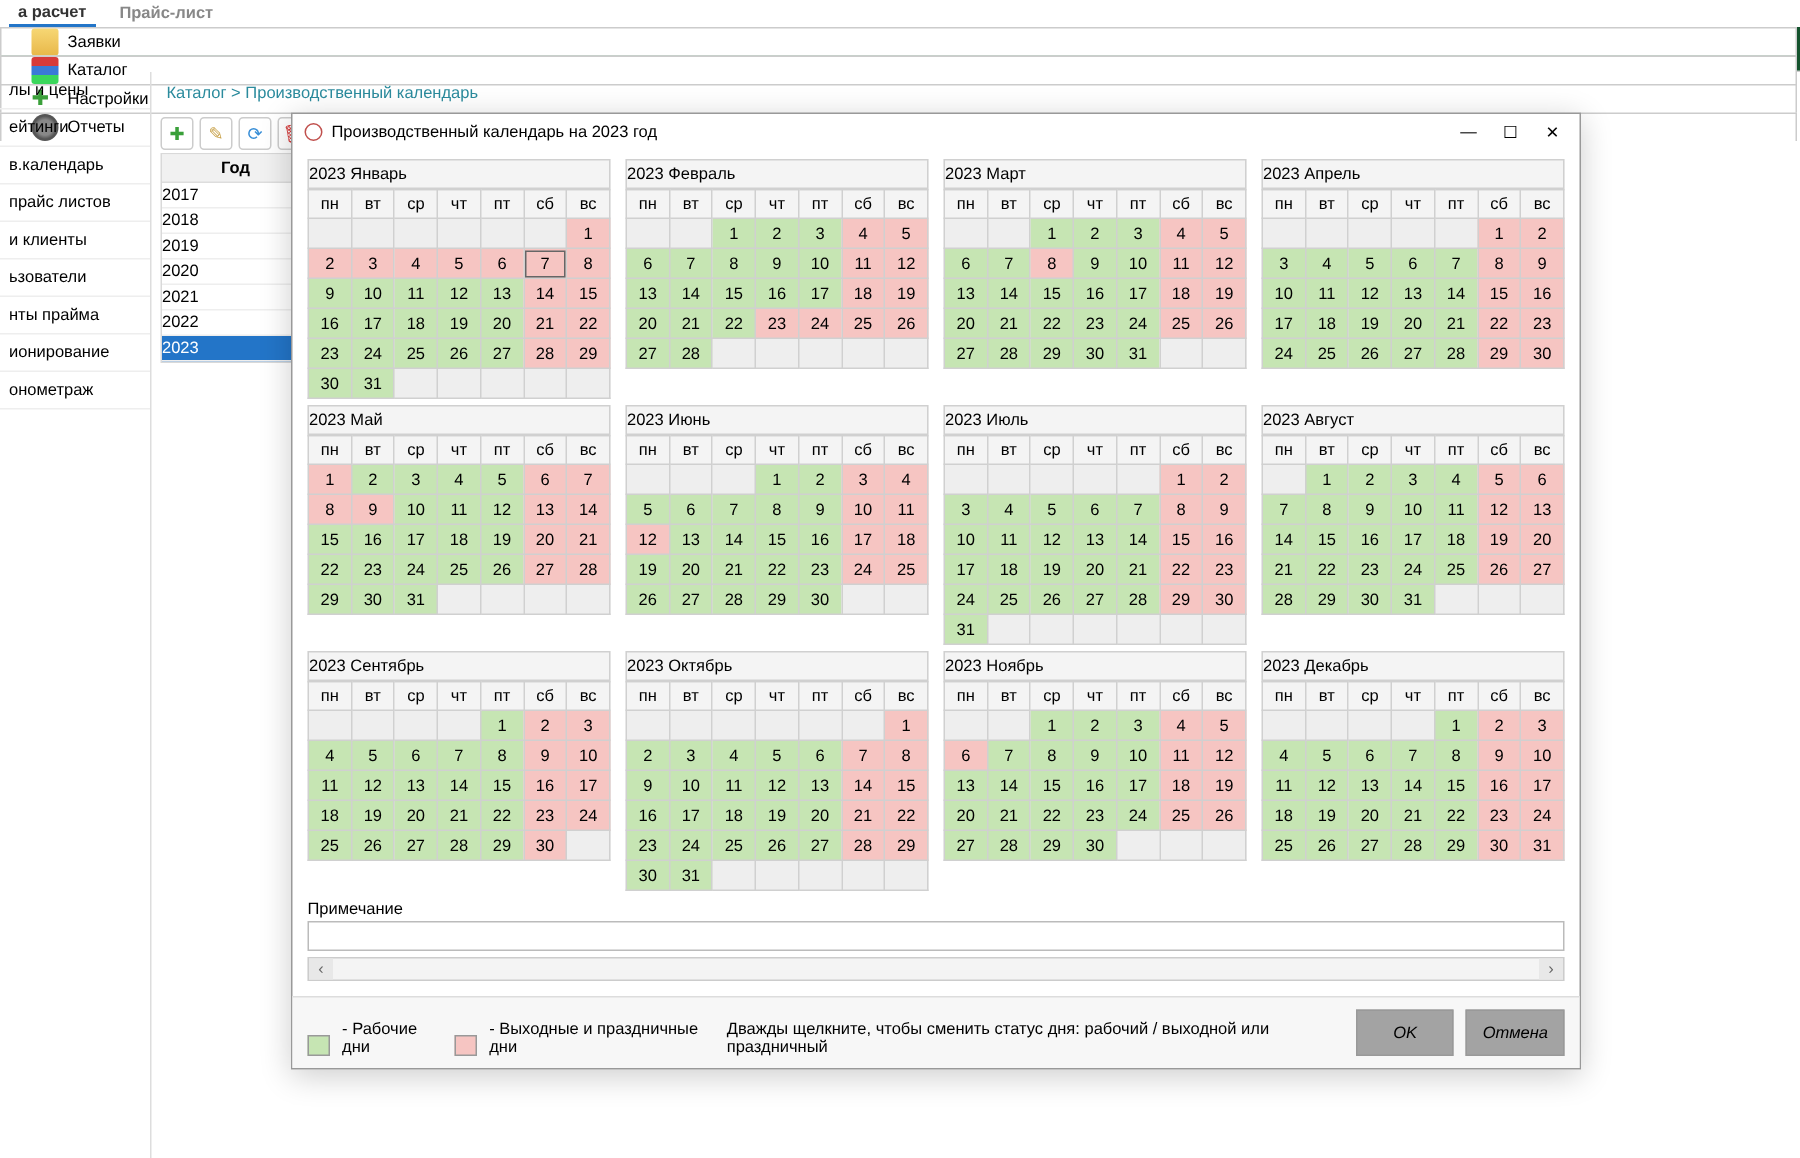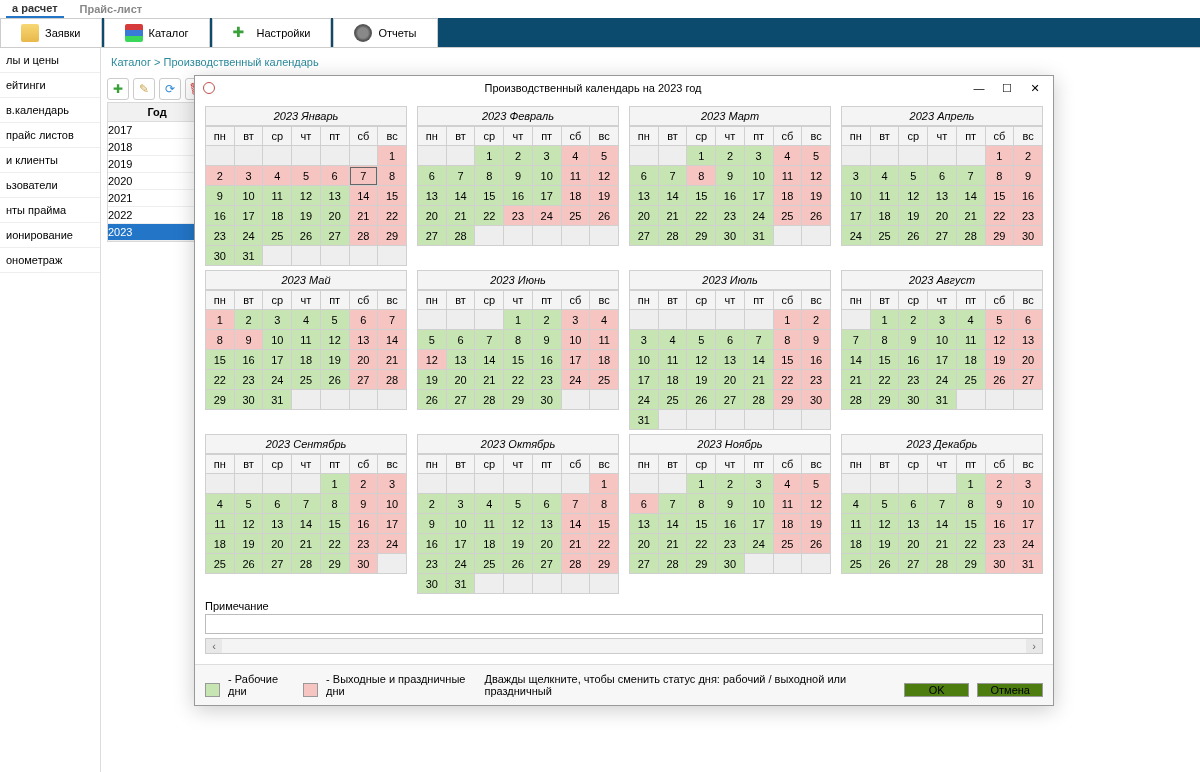--- a/index.html
+++ b/index.html
@@ -2,21 +2,21 @@
 <html><head>
 <meta charset="utf-8">
 <style>
 * { box-sizing: border-box; margin: 0; padding: 0; font-family: "Segoe UI", Tahoma, sans-serif; font-size: 11px; }
 body { background: #fff; width: 1200px; height: 772px; overflow: hidden; position: relative; }
 
 .top-tabs-a { display: flex; gap: 10px; padding: 0 6px; height: 18px; align-items: center; color: #888; font-weight: bold; }
 .top-tabs-a .t { padding: 2px 6px; }
 .top-tabs-a .t.active { border-bottom: 2px solid #2375c8; color: #333; }
 
-.main-tabs { display: flex; border-bottom: 1px solid #ccc; height: 30px; background: #0c4a6e; }
+.main-tabs { display: flex; border-bottom: 1px solid #ccc; height: 30px; background: #14532d; flex-direction: column; }
 .main-tabs .mt { display: flex; align-items: center; gap: 6px; padding: 0 20px; border: 1px solid #ccc; border-bottom: none; background: #fff; margin-right: 2px; cursor: pointer; }
 .main-tabs .mt.first { margin-left: 0; }
 .main-tabs .mt .ico { width: 18px; height: 18px; display: inline-block; }
 .ico-order { background: linear-gradient(#f7d774,#e8b84a); border-radius: 2px; }
 .ico-cat { background: linear-gradient(#d73a3a 33%, #3a7ad7 33% 66%, #3ad75b 66%); border-radius: 2px; }
 .ico-set::before { content: "✚"; color: #3aa03a; font-size: 14px; }
 .ico-rep { background: radial-gradient(#888 40%, #555 60%); border-radius: 50%; }
 
 .layout { display: flex; height: calc(772px - 48px); }
 .sidebar { width: 101px; border-right: 1px solid #ddd; }
@@ -34,27 +34,27 @@
 .year-panel .yr { text-align: left; padding: 2px 0; cursor: pointer; border-bottom: 1px solid #eee; }
 .year-panel .yr.sel { background: #2375c8; color: #fff; }
 
 .left-col { display: flex; flex-direction: column; }
 .tbl-wrap { display: flex; }
 
 
 .modal { position: absolute; left: 194px; top: 75px; width: 860px; background: #fff; border: 1px solid #999; box-shadow: 0 4px 20px rgba(0,0,0,.2); }
 .modal-titlebar { display: flex; align-items: center; height: 24px; padding: 0 4px 0 8px; }
 .modal-titlebar .icn { width: 12px; height: 12px; border: 1.5px solid #c0504d; border-radius: 50%; margin-right: 6px; }
-.modal-titlebar .ttl { flex: 1; text-align: center; }
+.modal-titlebar .ttl { flex: 1; }
 .modal-titlebar .winbtn { width: 28px; height: 22px; display: flex; align-items: center; justify-content: center; cursor: pointer; }
 .modal-body { padding: 6px 10px 10px; }
 
 .cal-grid { display: grid; grid-template-columns: repeat(4, 1fr); gap: 4px 10px; }
 .month { border: 0; }
-.month-title { text-align: center; padding: 3px 0; background: #f4f4f4; border: 1px solid #d0d0d0; font-style: italic; }
+.month-title { text-align: left; padding: 3px 0; background: #f4f4f4; border: 1px solid #d0d0d0; }
 .month table { width: 100%; border-collapse: collapse; table-layout: fixed; }
 .month th { padding: 3px 0; background: #f4f4f4; border: 1px solid #d0d0d0; font-weight: normal; text-align: center; }
 .month td { height: 20px; text-align: center; border: 1px solid #d0d0d0; background: #eee; }
 .month td.w { background: #c6e5b3; }
 .month td.h { background: #f6c5c2; }
 .month td.today { outline: 1px solid #666; outline-offset: -2px; }
 
 .note-row { margin-top: 6px; }
 .note-row label { display: block; margin-bottom: 2px; }
 .note-row input { width: 100%; height: 20px; border: 1px solid #bbb; padding: 0 4px; }
@@ -62,21 +62,21 @@
 .hscroll { height: 16px; border: 1px solid #ccc; margin-top: 4px; background: #f4f4f4; position: relative; }
 .hscroll::before, .hscroll::after { position: absolute; top: 0; width: 16px; height: 14px; line-height: 14px; text-align: center; color: #666; background: #e8e8e8; }
 .hscroll::before { content: "‹"; left: 0; }
 .hscroll::after { content: "›"; right: 0; }
 
 .legend-bar { display: flex; align-items: flex-end; gap: 8px; border-top: 1px solid #ddd; padding: 8px 10px; background: #f7f7f7; }
 .legend-bar .sw { width: 16px; height: 14px; border: 1px solid #999; }
 .legend-bar .sw.g { background: #c6e5b3; }
 .legend-bar .sw.r { background: #f6c5c2; }
 .legend-bar .spacer { flex: 1; }
-.legend-bar button { width: 70px; height: 14px; border: 1px solid #999; background: #4d7c0f; cursor: pointer; }
+.legend-bar button { width: 70px; height: 31px; border: 1px solid #999; background: #a3a3a3; cursor: pointer; font-style: italic; }
 </style>
 </head>
 <body>
 
 <div class="top-tabs-a">
   <div class="t active">а расчет</div>
   <div class="t">Прайс-лист</div>
 </div>
 
 <div class="main-tabs">

